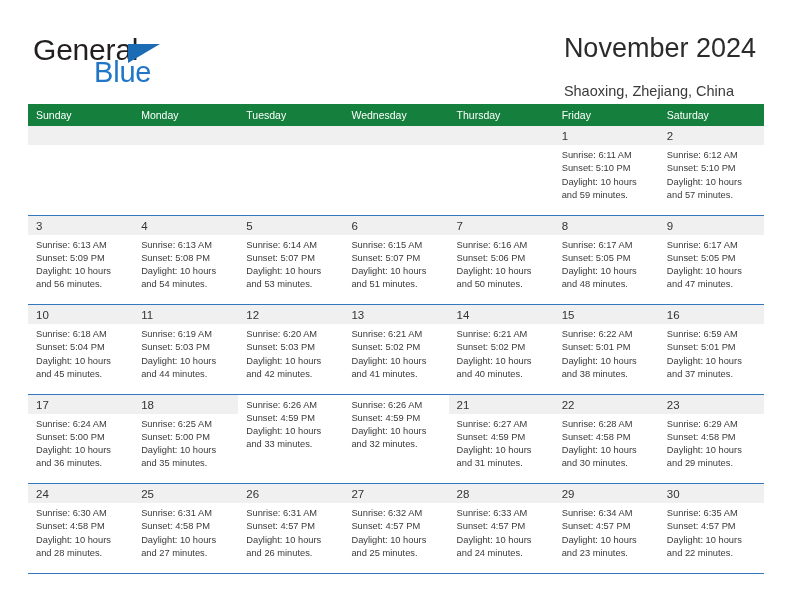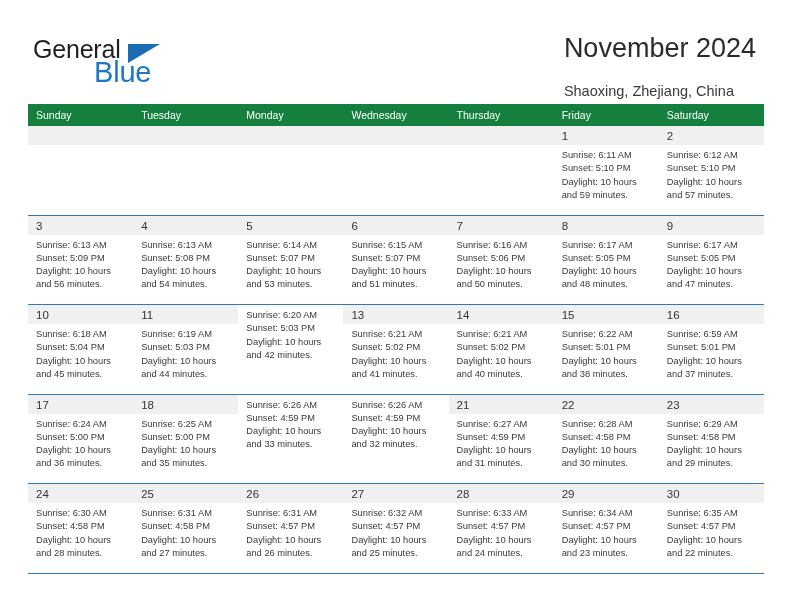--- a/index.html
+++ b/index.html
@@ -28,21 +28,21 @@
   .logo {
     position: absolute;
     left: 33px;
     top: 36px;
     width: 180px;
     height: 54px;
   }
   .logo-general {
     position: absolute;
     left: 0; top: 0;
-    font-size: 25px;
+    font-size: 30px;
     letter-spacing: -0.2px;
     color: #231f20;
     line-height: 27px;
     font-family: "Liberation Sans", sans-serif;
   }
   .logo-triangle {
     position: absolute;
     left: 95px;
     top: 8px;
     width: 0; height: 0;
@@ -148,22 +148,22 @@
     </div>
     <div class="title-block">
       <div class="cal-title">November 2024</div>
       <div class="cal-subtitle">Shaoxing, Zhejiang, China</div>
     </div>
   </div>
 
   <div class="calendar">
     <div class="weekdays">
       <div class="weekday">Sunday</div>
+      <div class="weekday">Monday</div>
       <div class="weekday">Tuesday</div>
-      <div class="weekday">Monday</div>
       <div class="weekday">Wednesday</div>
       <div class="weekday">Thursday</div>
       <div class="weekday">Friday</div>
       <div class="weekday">Saturday</div>
     </div>
     <div id="weeks-container">
         <div class="week">
           <div class="day empty">
             <div class="day-band"><span class="day-num"></span></div>
             <div class="day-body"></div>
@@ -270,20 +270,21 @@
           </div>
           <div class="day">
             <div class="day-band"><span class="day-num">11</span></div>
             <div class="day-body">
               <div class="day-line">Sunrise: 6:19 AM</div>
               <div class="day-line">Sunset: 5:03 PM</div>
               <div class="day-line wrap">Daylight: 10 hours and 44 minutes.</div>
             </div>
           </div>
           <div class="day">
+            <div class="day-band"><span class="day-num">12</span></div>
             <div class="day-body">
               <div class="day-line">Sunrise: 6:20 AM</div>
               <div class="day-line">Sunset: 5:03 PM</div>
               <div class="day-line wrap">Daylight: 10 hours and 42 minutes.</div>
             </div>
           </div>
           <div class="day">
             <div class="day-band"><span class="day-num">13</span></div>
             <div class="day-body">
               <div class="day-line">Sunrise: 6:21 AM</div>

